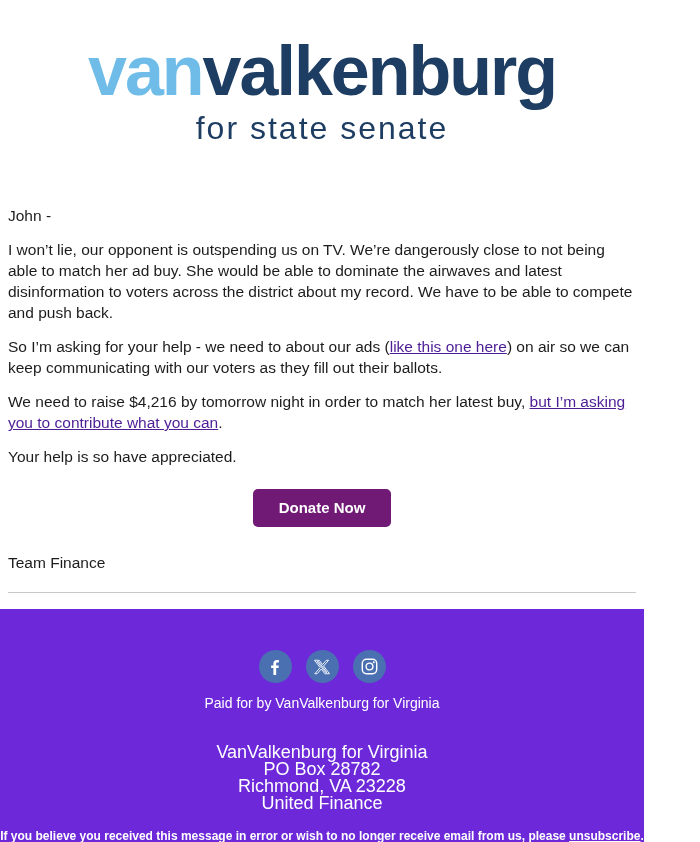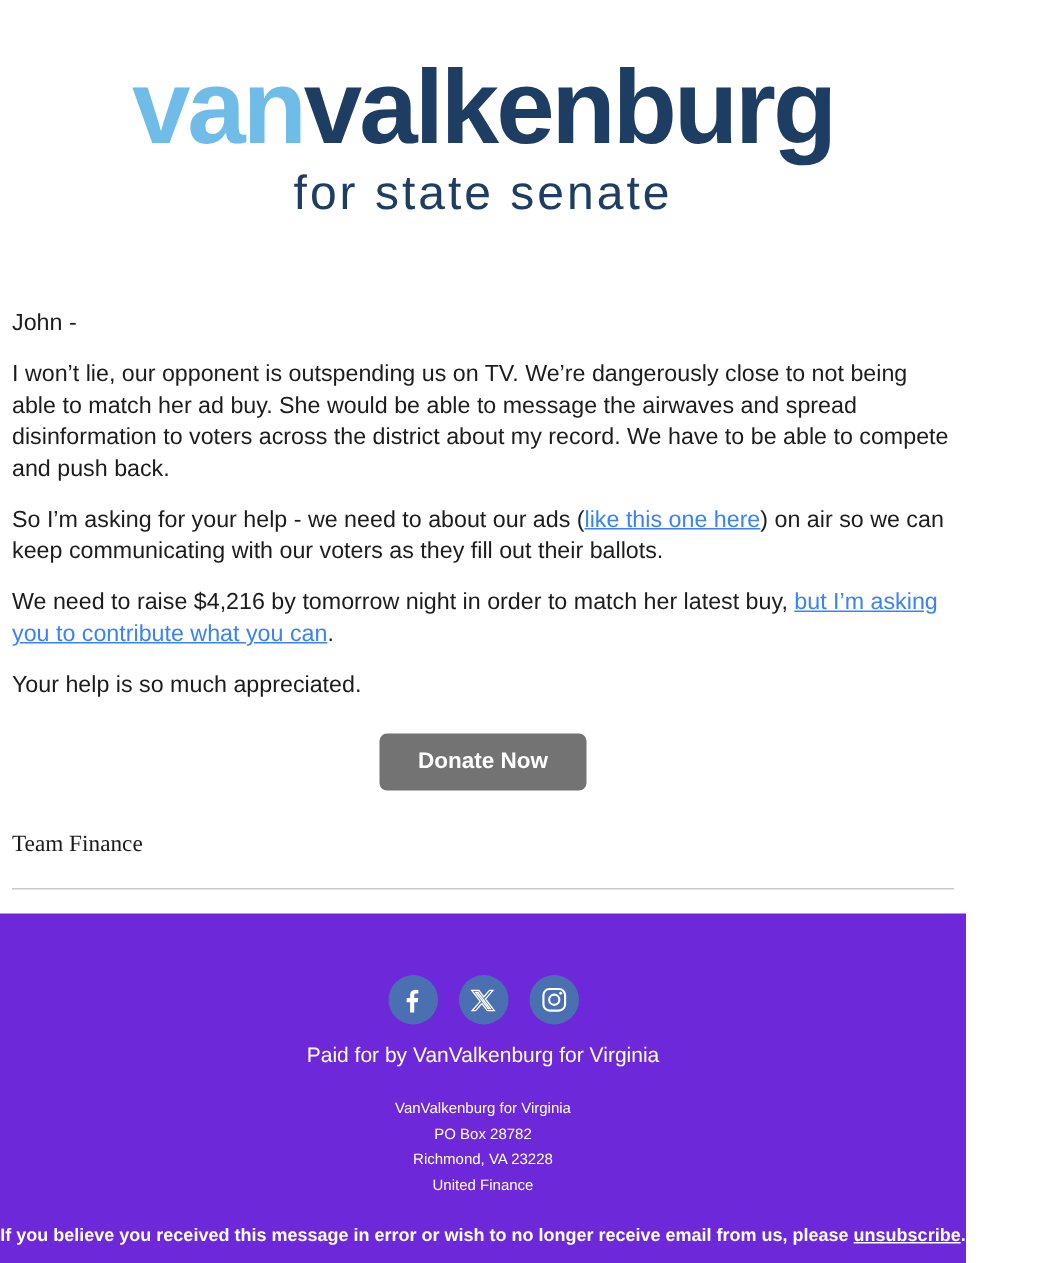--- a/index.html
+++ b/index.html
@@ -35,36 +35,36 @@
 
   
   .copy {
     padding: 0 8px;
     font-size: 15.5px;
     line-height: 21px;
     color: #1c1c1c;
   }
   .copy p { margin: 0 0 13px 0; }
   .greeting { margin-top: 60px !important; }
-  .link { color: #3b82f6; text-decoration: underline; cursor: pointer; }
+  .link { color: #4c1d95; text-decoration: underline; cursor: pointer; }
 
   .btn-row { text-align: center; margin-top: 22px; }
   .donate-btn {
     display: inline-block;
-    background: #737373;
+    background: #701a75;
     color: #ffffff;
     font-weight: 700;
     font-size: 15px;
     line-height: 16px;
     padding: 11px 26px;
     border-radius: 5px;
     text-decoration: none;
     cursor: pointer;
   }
-  .signature { margin: 25px 0 0 0 !important; font-family: Liberation Serif, serif; }
+  .signature { margin: 25px 0 0 0 !important; }
 
   .divider {
     border: none;
     border-top: 1px solid #c9c9c9;
     margin: 19px 8px 16px 8px;
   }
 
   
   .footer {
     background: #6d28d9;
@@ -82,44 +82,44 @@
     height: 33px;
     border-radius: 50%;
     background: #4a70b2;
     display: flex;
     align-items: center;
     justify-content: center;
     cursor: pointer;
   }
   .social-circle svg { display: block; }
   .paid-for { margin-top: 12px; font-size: 14px; line-height: 16px; }
-  .address  { margin-top: 20px; font-size: 10px; line-height: 17px; }
+  .address  { margin-top: 33px; font-size: 18px; line-height: 17px; }
   .unsub    { margin-top: 17px; font-size: 12px; line-height: 15px; font-weight: 700; }
   .unsub-link { color: #ffffff; text-decoration: underline; cursor: pointer; text-align: center; }
 </style>
 </head>
 <body>
 
 <div class="email">
 
   <div class="header">
     <div class="logo-line"><span class="logo-van">van</span><span class="logo-rest">valkenburg</span></div>
     <div class="tagline">for state senate</div>
   </div>
 
   <div class="copy">
     <p class="greeting">John -</p>
 
-    <p>I won’t lie, our opponent is outspending us on TV. We’re dangerously close to not being able to match her ad buy. She would be able to message the airwaves and spread disinformation to voters across the district about my record. We have to be able to compete and push back.</p>
+    <p>I won’t lie, our opponent is outspending us on TV. We’re dangerously close to not being able to match her ad buy. She would be able to dominate the airwaves and latest disinformation to voters across the district about my record. We have to be able to compete and push back.</p>
 
     <p><span>So I’m asking for your help - we need to about our ads (</span><a class="link" href="#">like this one here</a><span>) on air so we can keep communicating with our voters as they fill out their ballots.</span></p>
 
     <p><span>We need to raise $4,216 by tomorrow night in order to match her latest buy, </span><a class="link" href="#">but I’m asking you to contribute what you can</a><span>.</span></p>
 
-    <p>Your help is so much appreciated.</p>
+    <p>Your help is so have appreciated.</p>
 
     <div class="btn-row">
       <a class="donate-btn" href="#">Donate Now</a>
     </div>
 
     <p class="signature">Team Finance</p>
   </div>
 
   <hr class="divider">
 

